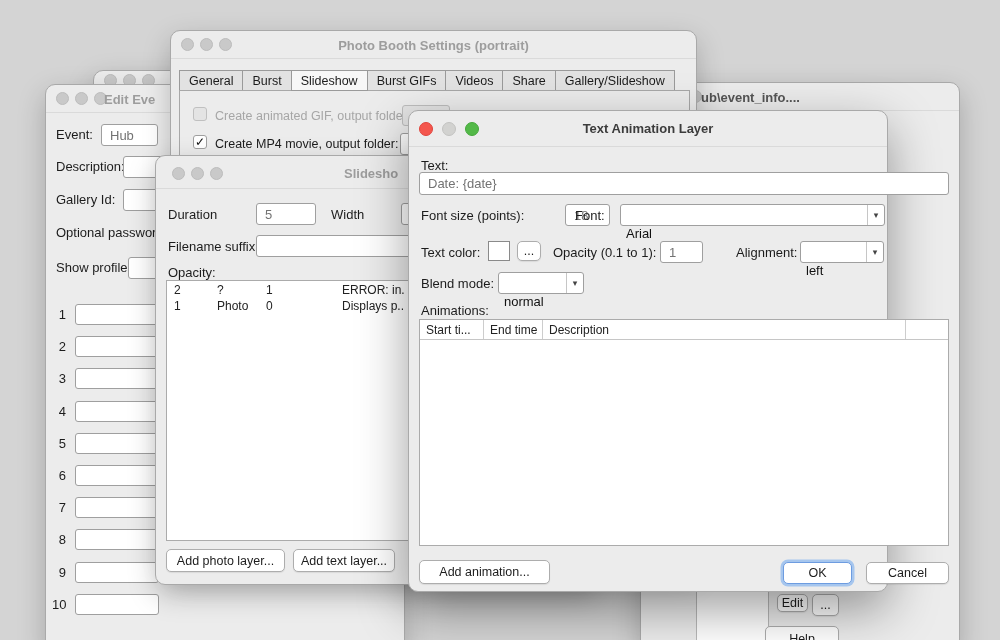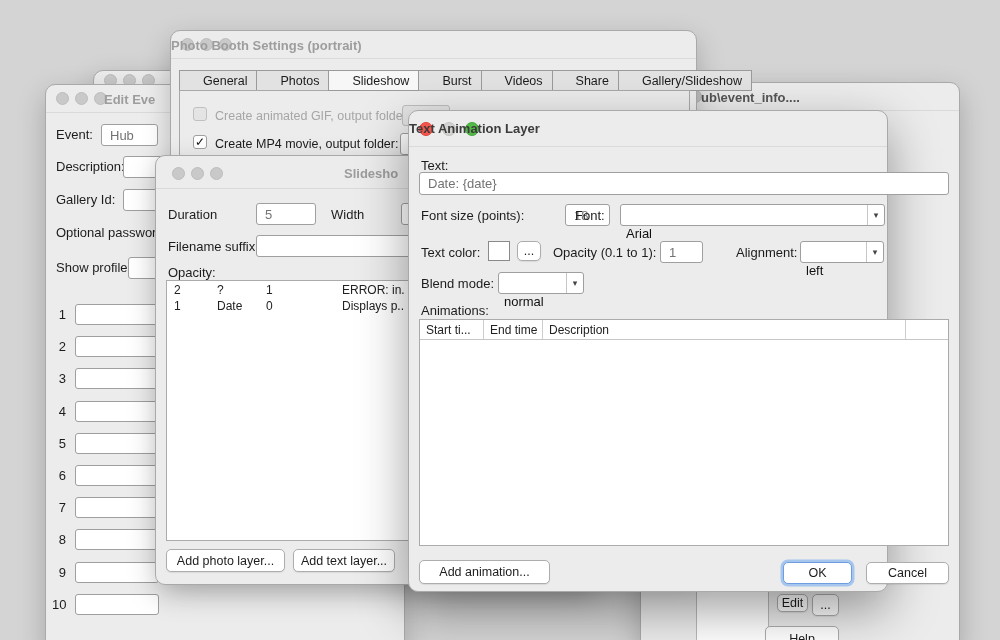--- a/index.html
+++ b/index.html
@@ -10,42 +10,42 @@
   .shadow-sm { box-shadow:0 10px 28px rgba(0,0,0,.22); }
   .titlebar { position:absolute; left:0; top:0; right:0; border-bottom:1px solid #dadada; border-radius:10px 10px 0 0; }
   .lights { position:absolute; display:flex; }
   .light { width:13px; height:13px; border-radius:50%; }
   .light.big { width:14px; height:14px; }
   .light.gray { background:#c9c9c9; border:1px solid #bcbcbc; }
   .light.red { background:#f4564d; border:1px solid #e0443c; }
   .light.dim { background:#d2d2d0; border:1px solid #c3c3c1; }
   .light.green { background:#53b948; border:1px solid #46a83c; }
   .wtitle { position:absolute; font-weight:bold; font-size:13px; color:#9d9d9d; white-space:nowrap; }
-  .wtitle.centered { left:0; right:0; }
+  .wtitle.centered { left:0; right:0; text-align:center; }
   .wtitle.active { color:#3c3c3c; }
   .label { position:absolute; font-size:13px; color:#1c1c1c; white-space:nowrap; line-height:16px; }
   .label.sm { font-size:12.5px; }
   .label.disabled { color:#a6a6a6; }
   .tfield { position:absolute; background:#fff; border:1px solid #9f9f9f; border-radius:3px; font-size:13px; padding:0 8px; color:#737373; outline:none; }
   .tfield.disabled { background:#e3e3e3; border-color:#bdbdbd; }
   .btn { position:absolute; background:#fff; border:1px solid #adadad; border-radius:5px; font-size:12.5px; color:#1c1c1c; display:flex; align-items:center; justify-content:center; white-space:nowrap; box-shadow:0 1px 1px rgba(0,0,0,.08); cursor:default; }
   .btn.focused { border-color:#6d9ce0; box-shadow:0 0 0 2.5px #a6c6ee, 0 1px 1px rgba(0,0,0,.08); }
   .combo { position:absolute; background:#fff; border:1px solid #9f9f9f; border-radius:3px; display:flex; align-items:center; font-size:13px; color:#111; }
   .combo-text { flex:1; padding:0 5px; overflow:hidden; white-space:nowrap;margin-top:37px; }
   .combo-arrow { width:17px; align-self:stretch; border-left:1px solid #c6c6c6; display:flex; align-items:center; justify-content:center; font-size:9px; color:#444; }
   .checkbox { position:absolute; width:14px; height:14px; background:#fff; border:1px solid #9f9f9f; border-radius:3px; font-size:12px; line-height:12px; text-align:center; color:#111; }
   .checkbox.disabled { background:#e4e4e4; border-color:#c0c0c0; }
   .table { position:absolute; background:#fff; border:1px solid #ababab; overflow:hidden; }
   .thead { display:flex; height:20px; border-bottom:1px solid #c6c6c6; }
   .th { font-size:12px; color:#222; padding:3px 0 0 6px; border-right:1px solid #cdcdcd; overflow:hidden; white-space:nowrap; }
   .th.last { border-right:none; flex:1; }
   .trow { display:flex; height:14px; margin-top:2px; }
   .td { font-size:12px; color:#222; padding:0 0 0 7px; white-space:nowrap; overflow:hidden; }
   .tabbar { position:absolute; display:flex; }
-  .tab { border:1px solid #9a9a9a; margin-left:-1px; padding:3px 9px 4px 23px; font-size:12.5px; background:#e2e2e2; color:#1c1c1c; position:relative; height:21px; }
+  .tab { border:1px solid #9a9a9a; margin-left:-1px; padding:3px 9px 4px 9px; font-size:12.5px; background:#e2e2e2; color:#1c1c1c; position:relative; height:21px; }
   .tab:first-child { margin-left:0; }
   .tab.active { background:#f7f7f7; z-index:3; }
   .panel { position:absolute; border:1px solid #a8a8a8; background:#ececec; }
   .whitepanel { position:absolute; background:#fff; border:1px solid #b9b9b9; }
   .swatch { position:absolute; background:#fff; border:1px solid #8a8a8a; }
   .ee-row { position:absolute; left:6px; width:160px; height:22px; }
   .ee-row .num { position:absolute; left:0; top:3px; width:14px; text-align:right; font-size:13px; color:#1c1c1c; }
   .ee-row input { position:absolute; left:23px; top:0; width:84px; height:21px; }
 </style>
 </head>
@@ -144,21 +144,21 @@
     <div class="titlebar" style="height:28px;"></div>
     <div class="lights" style="left:10px;top:7px;gap:6px;">
       <span class="light gray"></span>
       <span class="light gray"></span>
       <span class="light gray"></span>
     </div>
     <div class="wtitle centered" style="top:7px;">Photo Booth Settings (portrait)</div>
 
     <div class="tabbar" style="left:8px;top:39px;">
       <div class="tab">General</div>
-      <div class="tab">Photos</div>
+      <div class="tab">Burst</div>
       <div class="tab active">Slideshow</div>
       <div class="tab">Burst GIFs</div>
       <div class="tab">Videos</div>
       <div class="tab">Share</div>
       <div class="tab">Gallery/Slideshow</div>
     </div>
     <div class="panel" style="left:8px;top:59px;width:511px;height:475px;"></div>
 
     <span class="checkbox disabled" style="left:22px;top:76px;"></span>
     <span class="label sm disabled" style="left:44px;top:77px;">Create animated GIF, output folder:</span>
@@ -190,21 +190,21 @@
 
     <div class="table" style="left:10px;top:124px;width:420px;height:261px;">
       <div class="trow">
         <span class="td" style="width:43px;">2</span>
         <span class="td" style="width:49px;">?</span>
         <span class="td" style="width:76px;">1</span>
         <span class="td" style="width:70px;">ERROR: in...</span>
       </div>
       <div class="trow">
         <span class="td" style="width:43px;">1</span>
-        <span class="td" style="width:49px;">Date</span>
+        <span class="td" style="width:49px;">Photo</span>
         <span class="td" style="width:76px;">0</span>
         <span class="td" style="width:70px;">Displays p...</span>
       </div>
     </div>
 
     <div class="btn" style="left:10px;top:393px;width:119px;height:23px;">Add photo layer...</div>
     <div class="btn" style="left:137px;top:393px;width:102px;height:23px;">Add text layer...</div>
   </div>
 
   <div class="window shadow-lg" style="left:408px;top:110px;width:480px;height:482px;">

